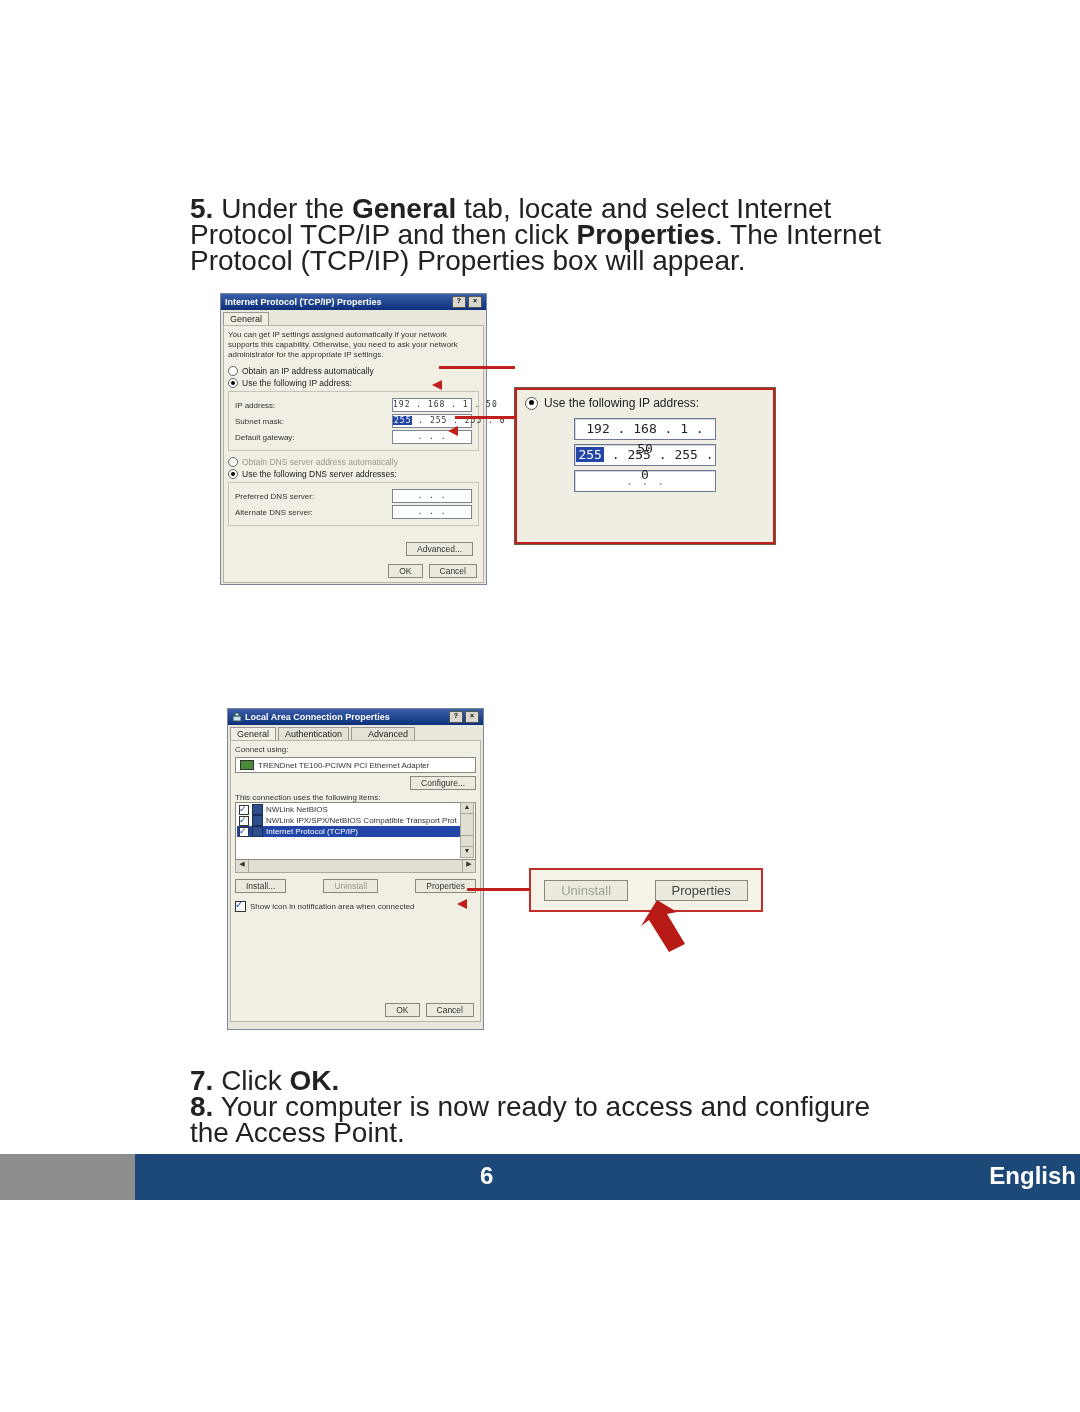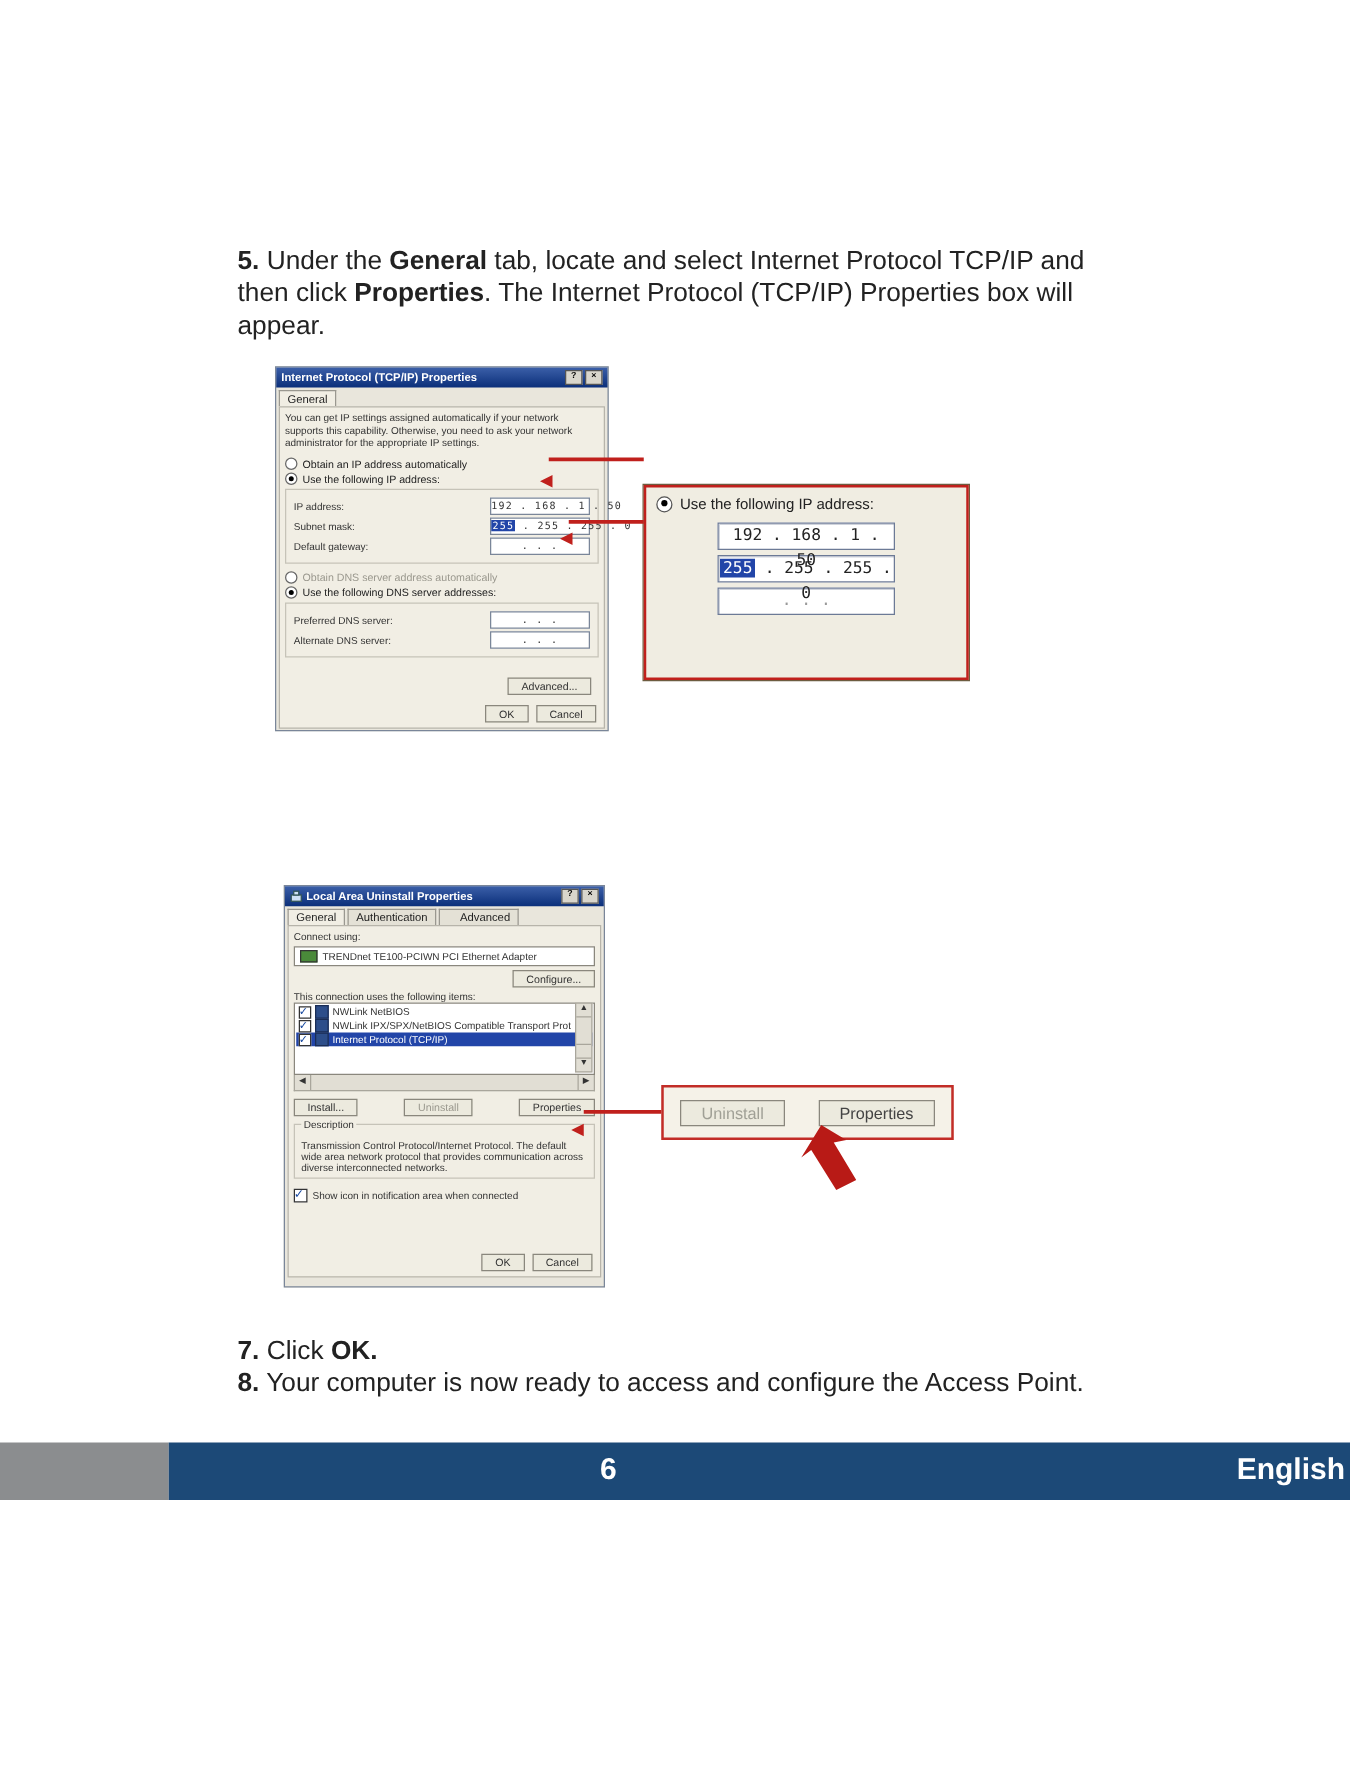--- a/index.html
+++ b/index.html
@@ -16,21 +16,21 @@
   .page {
     position: absolute;
     left: 135px;
     top: 0;
     width: 810px;
     height: 1412px;
   }
   .step {
     position: absolute;
     left: 55px;
-    font-size: 21px;
+    font-size: 28px;
     line-height: 26px;
   }
   .step .num { font-weight: bold; }
   .step .bold { font-weight: bold; }
 
   
   .dlg1 {
     position: absolute;
     left: 85px;
     top: 293px;
@@ -301,21 +301,21 @@
   <div class="arrow-line" style="left:320px; top:416px; width:60px;"></div>
 
 
   <div class="dlg2">
     <div class="titlebar">
       <span style="display:flex;align-items:center;gap:3px;">
         <svg width="10" height="10">
             <rect x="1" y="4" width="8" height="5" fill="#cfe0f4" stroke="#355"></rect>
             <rect x="3" y="1" width="4" height="3" fill="#cfe0f4" stroke="#355"></rect>
           </svg>
-        <span>Local Area Uninstall Properties</span>
+        <span>Local Area Connection Properties</span>
       </span>
       <span class="tbtns">
         <span class="tb">?</span>
         <span class="tb">×</span>
       </span>
     </div>
     <div class="tabrow">
       <div class="tab">General</div>
       <div class="tab" style="background:#e4e1d6;">Authentication</div>
       <div class="tab" style="background:#e4e1d6;padding-left:16px;">Advanced</div>
@@ -361,24 +361,20 @@
       </div>
 
       <div style="display:flex; justify-content:space-between; margin-top:6px;">
         <span class="btn">Install...</span>
         <span class="btn grey">Uninstall</span>
         <span class="btn">Properties</span>
       </div>
 
       <div class="mark-arrow-l" style="left:226px; top:158px;"></div>
 
-      <div class="desc-grp">
-        <div style="position:relative; top:-8px; background:#f1eee4; display:inline-block; padding:0 2px;">Description</div>
-        <div>Transmission Control Protocol/Internet Protocol. The default wide area network protocol that provides communication across diverse interconnected networks.</div>
-      </div>
 
       <div class="showicon-row">
         <span class="chk on" style="width:9px;height:9px;border:1px solid #333;background:#fff;position:relative;">
             <span style="position:absolute;left:-1px;top:-3px;font-size:10px;color:#1a4aa0;">✓</span>
           </span>
         <span>Show icon in notification area when connected</span>
       </div>
 
       <div class="bottom-btns">
         <div class="btn">OK</div>

